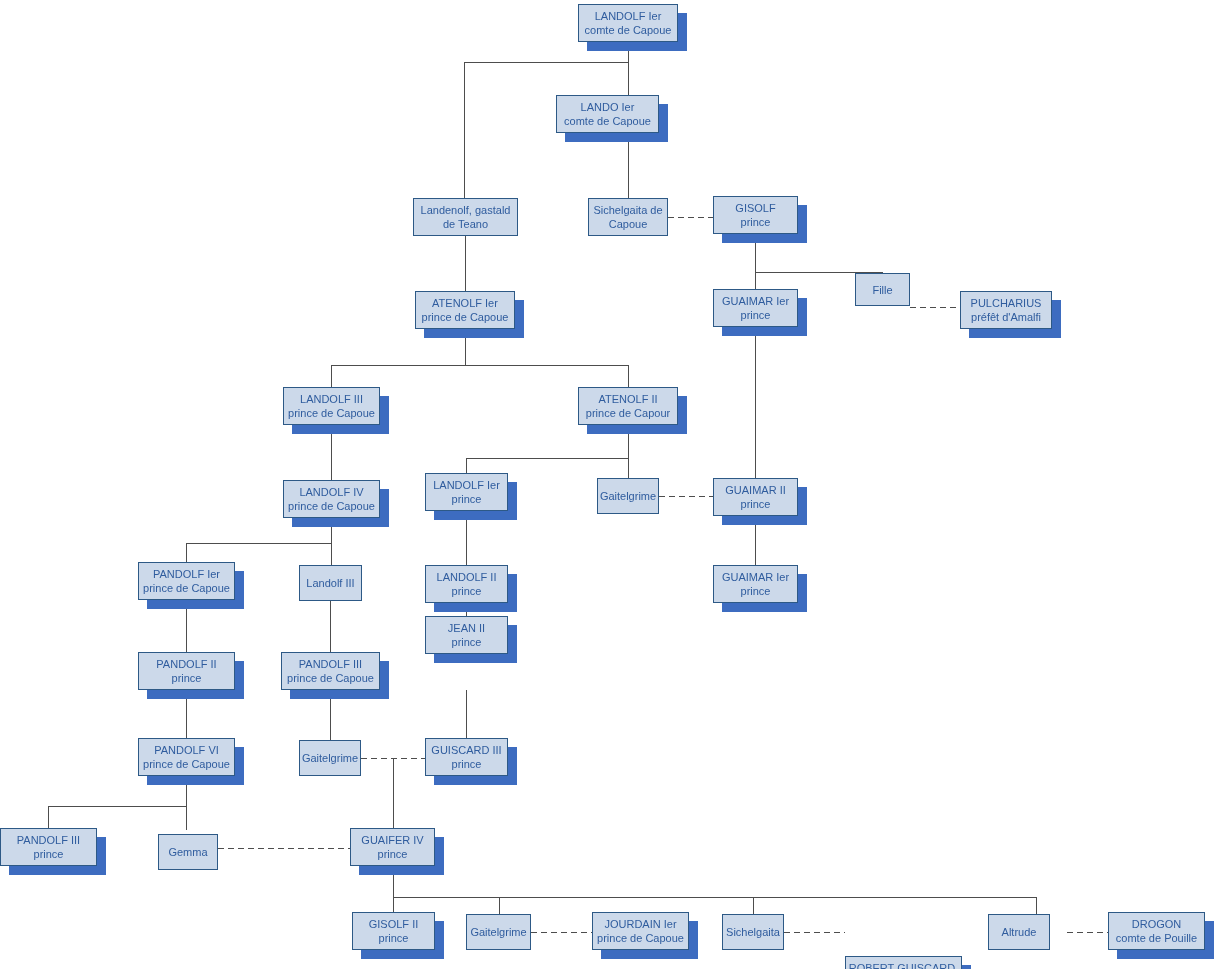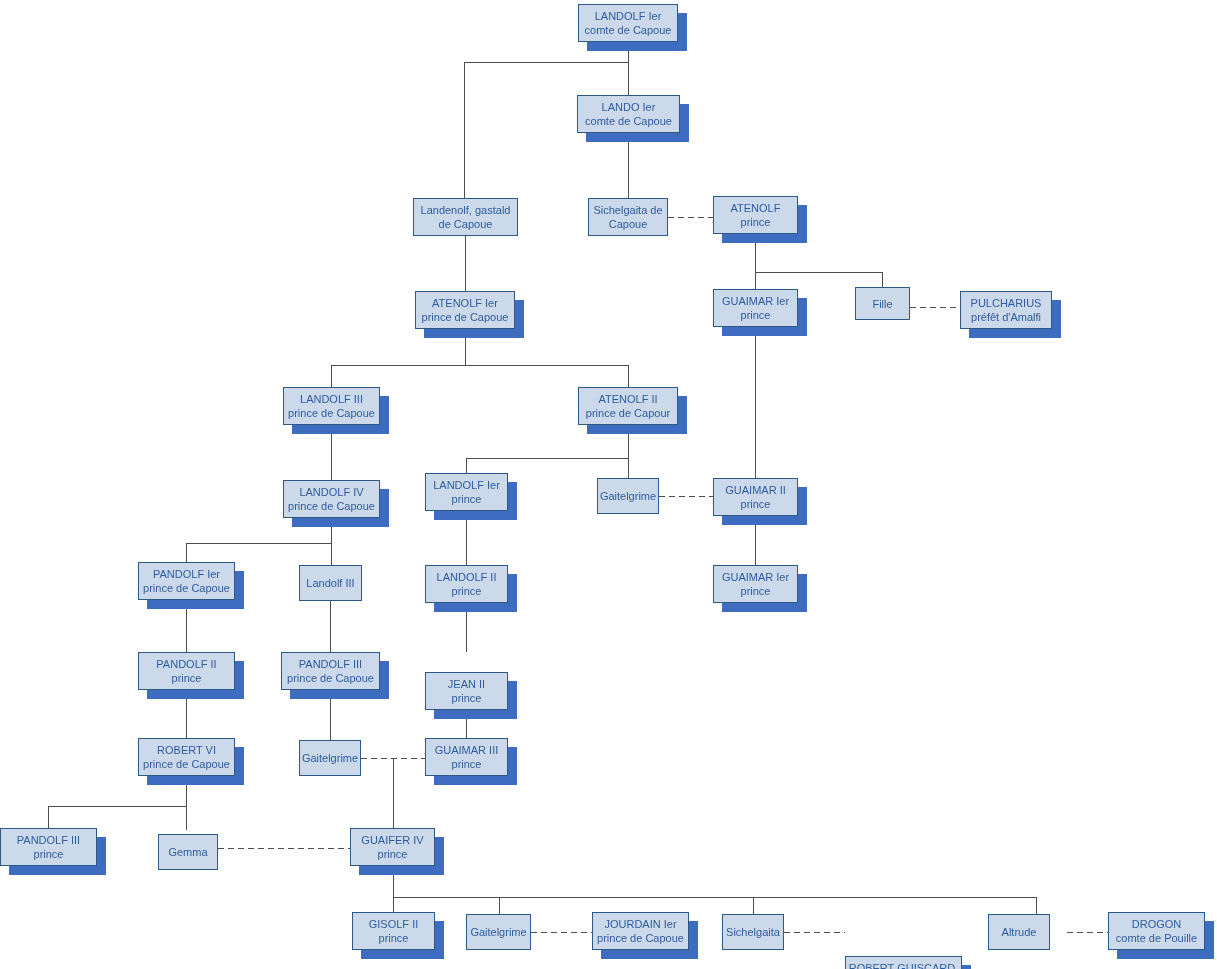--- a/index.html
+++ b/index.html
@@ -60,51 +60,51 @@
          M531 932 L592 932
          M784 932 L845 932
          M1067 932 L1108 932"></path>
   </svg>
 
   <div class="node shadowed" style="left:578px;top:4px;width:100px;height:38px">
     <div>LANDOLF Ier</div>
     <div>comte de Capoue</div>
   </div>
 
-  <div class="node shadowed" style="left:577px;top:95px;width:103px;height:38px">
+  <div class="node shadowed" style="left:556px;top:95px;width:103px;height:38px">
     <div>LANDO Ier</div>
     <div>comte de Capoue</div>
   </div>
 
   <div class="node" style="left:413px;top:198px;width:105px;height:38px">
     <div>Landenolf, gastald</div>
-    <div>de Capoue</div>
+    <div>de Teano</div>
   </div>
 
   <div class="node" style="left:588px;top:198px;width:80px;height:38px">
     <div>Sichelgaita de</div>
     <div>Capoue</div>
   </div>
 
   <div class="node shadowed" style="left:713px;top:196px;width:85px;height:38px">
-    <div>ATENOLF</div>
+    <div>GISOLF</div>
     <div>prince</div>
   </div>
 
   <div class="node shadowed" style="left:415px;top:291px;width:100px;height:38px">
     <div>ATENOLF Ier</div>
     <div>prince de Capoue</div>
   </div>
 
   <div class="node shadowed" style="left:713px;top:289px;width:85px;height:38px">
     <div>GUAIMAR Ier</div>
     <div>prince</div>
   </div>
 
-  <div class="node" style="left:855px;top:287px;width:55px;height:33px">
+  <div class="node" style="left:855px;top:273px;width:55px;height:33px">
     <div>Fille</div>
   </div>
 
   <div class="node shadowed" style="left:960px;top:291px;width:92px;height:38px">
     <div>PULCHARIUS</div>
     <div>préfêt d'Amalfi</div>
   </div>
 
   <div class="node shadowed" style="left:283px;top:387px;width:97px;height:38px">
     <div>LANDOLF III</div>
@@ -157,36 +157,36 @@
   <div class="node shadowed" style="left:138px;top:652px;width:97px;height:38px">
     <div>PANDOLF II</div>
     <div>prince</div>
   </div>
 
   <div class="node shadowed" style="left:281px;top:652px;width:99px;height:38px">
     <div>PANDOLF III</div>
     <div>prince de Capoue</div>
   </div>
 
-  <div class="node shadowed" style="left:425px;top:672px;width:83px;height:38px">
+  <div class="node shadowed" style="left:425px;top:616px;width:83px;height:38px">
     <div>JEAN II</div>
     <div>prince</div>
   </div>
 
   <div class="node shadowed" style="left:138px;top:738px;width:97px;height:38px">
-    <div>ROBERT VI</div>
+    <div>PANDOLF VI</div>
     <div>prince de Capoue</div>
   </div>
 
   <div class="node" style="left:299px;top:740px;width:62px;height:36px">
     <div>Gaitelgrime</div>
   </div>
 
   <div class="node shadowed" style="left:425px;top:738px;width:83px;height:38px">
-    <div>GUAIMAR III</div>
+    <div>GUISCARD III</div>
     <div>prince</div>
   </div>
 
   <div class="node shadowed" style="left:0px;top:828px;width:97px;height:38px">
     <div>PANDOLF III</div>
     <div>prince</div>
   </div>
 
   <div class="node" style="left:158px;top:834px;width:60px;height:36px">
     <div>Gemma</div>

